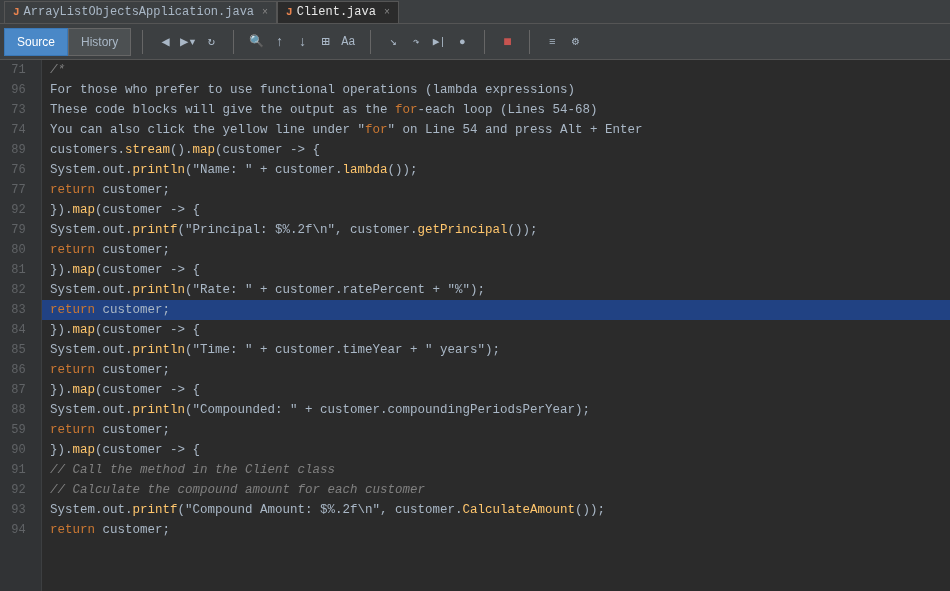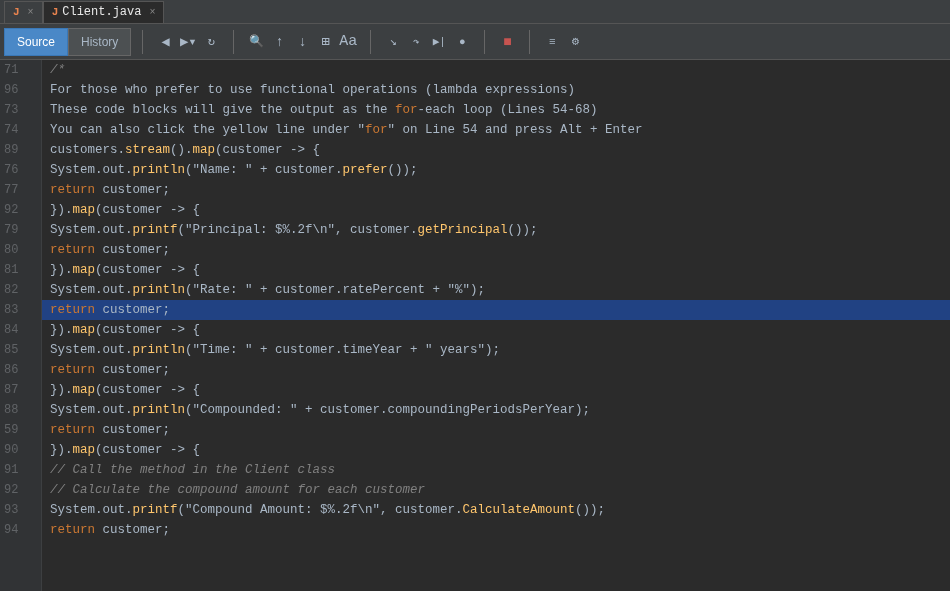--- a/index.html
+++ b/index.html
@@ -108,21 +108,21 @@
     }
     .line-numbers {
       min-width: 42px;
       background: #313335;
       border-right: 1px solid #3d3f41;
       padding: 0;
       user-select: none;
     }
     .line-num {
       display: block;
-      text-align: left;
+      text-align: center;
       padding: 0 8px 0 4px;
       height: 20px;
       line-height: 20px;
       color: #606366;
       font-size: 12px;
     }
     .code-content {
       flex: 1;
       overflow-x: auto;
       overflow-y: hidden;
@@ -144,20 +144,21 @@
     .kw { color: #cc7832; }
     .comment { color: #808080; font-style: italic; }
     .method { color: #ffc66d; margin-top: 14px; }
   </style>
 </head>
 <body>
 
 <div class="tab-bar">
   <div class="tab">
     <span style="color:#e8834e; font-size:11px; font-weight:bold;">J</span>
+    <span>ArrayListObjectsApplication.java</span>
     <span class="tab-close">×</span>
   </div>
   <div class="tab active">
     <span style="color:#e8834e; font-size:11px; font-weight:bold;">J</span>
     <span>Client.java</span>
     <span class="tab-close">×</span>
   </div>
 </div>
 
 <div class="toolbar">
@@ -170,21 +171,21 @@
     <div class="toolbar-btn" title="Back">◀</div>
     <div class="toolbar-btn" title="Forward">▶▾</div>
     <div class="toolbar-btn" title="Refresh" style="font-size:12px;">↻</div>
   </div>
   <div class="toolbar-sep"></div>
   <div class="toolbar-btn-group">
     <div class="toolbar-btn" title="Search" style="font-size:12px;">🔍</div>
     <div class="toolbar-btn" title="Previous match">↑</div>
     <div class="toolbar-btn" title="Next match">↓</div>
     <div class="toolbar-btn" title="Select all">⊞</div>
-    <div class="toolbar-btn" title="Match case" style="font-size:15px;">Aa</div>
+    <div class="toolbar-btn" title="Match case" style="font-size:12px;">Aa</div>
   </div>
   <div class="toolbar-sep"></div>
   <div class="toolbar-btn-group">
     <div class="toolbar-btn" title="Step Into" style="font-size:12px;">↘</div>
     <div class="toolbar-btn" title="Step Over" style="font-size:11px;">↷</div>
     <div class="toolbar-btn" title="Run to Cursor" style="font-size:11px;">▶|</div>
     <div class="toolbar-btn" title="Toggle Breakpoint" style="font-size:11px;">●</div>
   </div>
   <div class="toolbar-sep"></div>
   <div class="toolbar-btn-group">
@@ -226,21 +227,21 @@
       <span class="line-num">94</span>
     </div>
   <div class="code-content">
     <div class="code-lines">
 
     <div class="code-line"><span class="comment">        /*</span></div>
         <div class="code-line">            For those who prefer to use functional operations (lambda expressions)</div>
         <div class="code-line">            These code blocks will give the output as the <span class="kw">for</span>-each loop (Lines 54-68)</div>
         <div class="code-line">            You can also click the yellow line under "<span class="kw">for</span>" on Line 54 and press Alt + Enter</div>
         <div class="code-line">                customers.<span class="method">stream</span>().<span class="method">map</span>(customer -&gt; {</div>
-        <div class="code-line">                    System.out.<span class="method">println</span>("Name: " + customer.<span class="method">prefer</span>());</div>
+        <div class="code-line">                    System.out.<span class="method">println</span>("Name: " + customer.<span class="method">lambda</span>());</div>
         <div class="code-line">                    <span class="kw">return</span> customer;</div>
         <div class="code-line">                }).<span class="method">map</span>(customer -&gt; {</div>
         <div class="code-line">                    System.out.<span class="method">printf</span>("Principal: $%.2f\n", customer.<span class="method">getPrincipal</span>());</div>
         <div class="code-line">                    <span class="kw">return</span> customer;</div>
         <div class="code-line">                }).<span class="method">map</span>(customer -&gt; {</div>
         <div class="code-line">                    System.out.<span class="method">println</span>("Rate: " + customer.ratePercent + "%");</div>
         <div class="code-line highlighted">                    <span class="kw">return</span> customer;</div>
         <div class="code-line">                }).<span class="method">map</span>(customer -&gt; {</div>
         <div class="code-line">                    System.out.<span class="method">println</span>("Time: " + customer.timeYear + " years");</div>
         <div class="code-line">                    <span class="kw">return</span> customer;</div>

